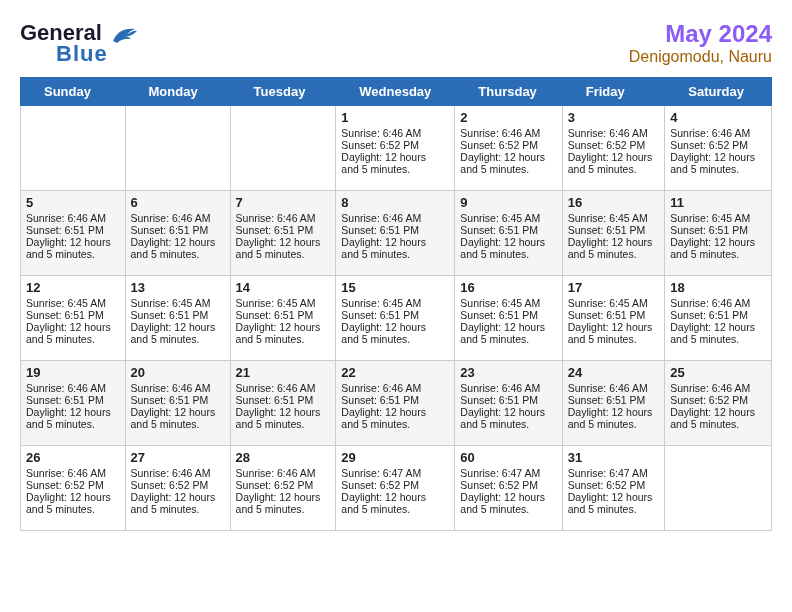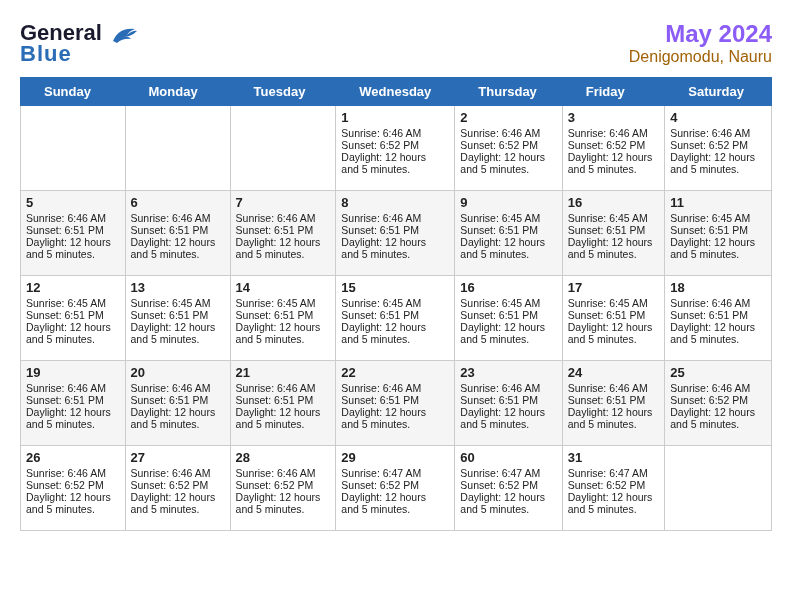--- a/index.html
+++ b/index.html
@@ -76,21 +76,21 @@
   <div class="logo">
     <div>
       <div style="display:flex;align-items:center;">
         <div style="font-size:22px;font-weight:bold;color:#1a1a2e;line-height:1.15;">
           <span style="color:#1a1a2e;">General</span>
           <svg width="30" height="22" viewBox="0 0 30 22" style="vertical-align:middle;margin-left:1px;">
             <path d="M4,18 Q10,4 26,6 Q20,8 18,12 Q24,7 28,8 Q22,14 14,14 Q20,13 22,16 Q14,15 8,20 Z" fill="#2a6cb5"></path>
           </svg>
         </div>
       </div>
-      <div style="font-size:22px;font-weight:bold;color:#2a6cb5;margin-top:-4px;letter-spacing:1px;">Blue</div>
+      <div style="font-size:22px;font-weight:bold;color:#2a6cb5;margin-top:-4px;letter-spacing:1px;margin-left:36px;">Blue</div>
     </div>
   </div>
   <div class="title-block">
     <div class="month-title">May 2024</div>
     <div class="location">Denigomodu, Nauru</div>
   </div>
 </div>
 
 <table class="calendar">
   <thead>

